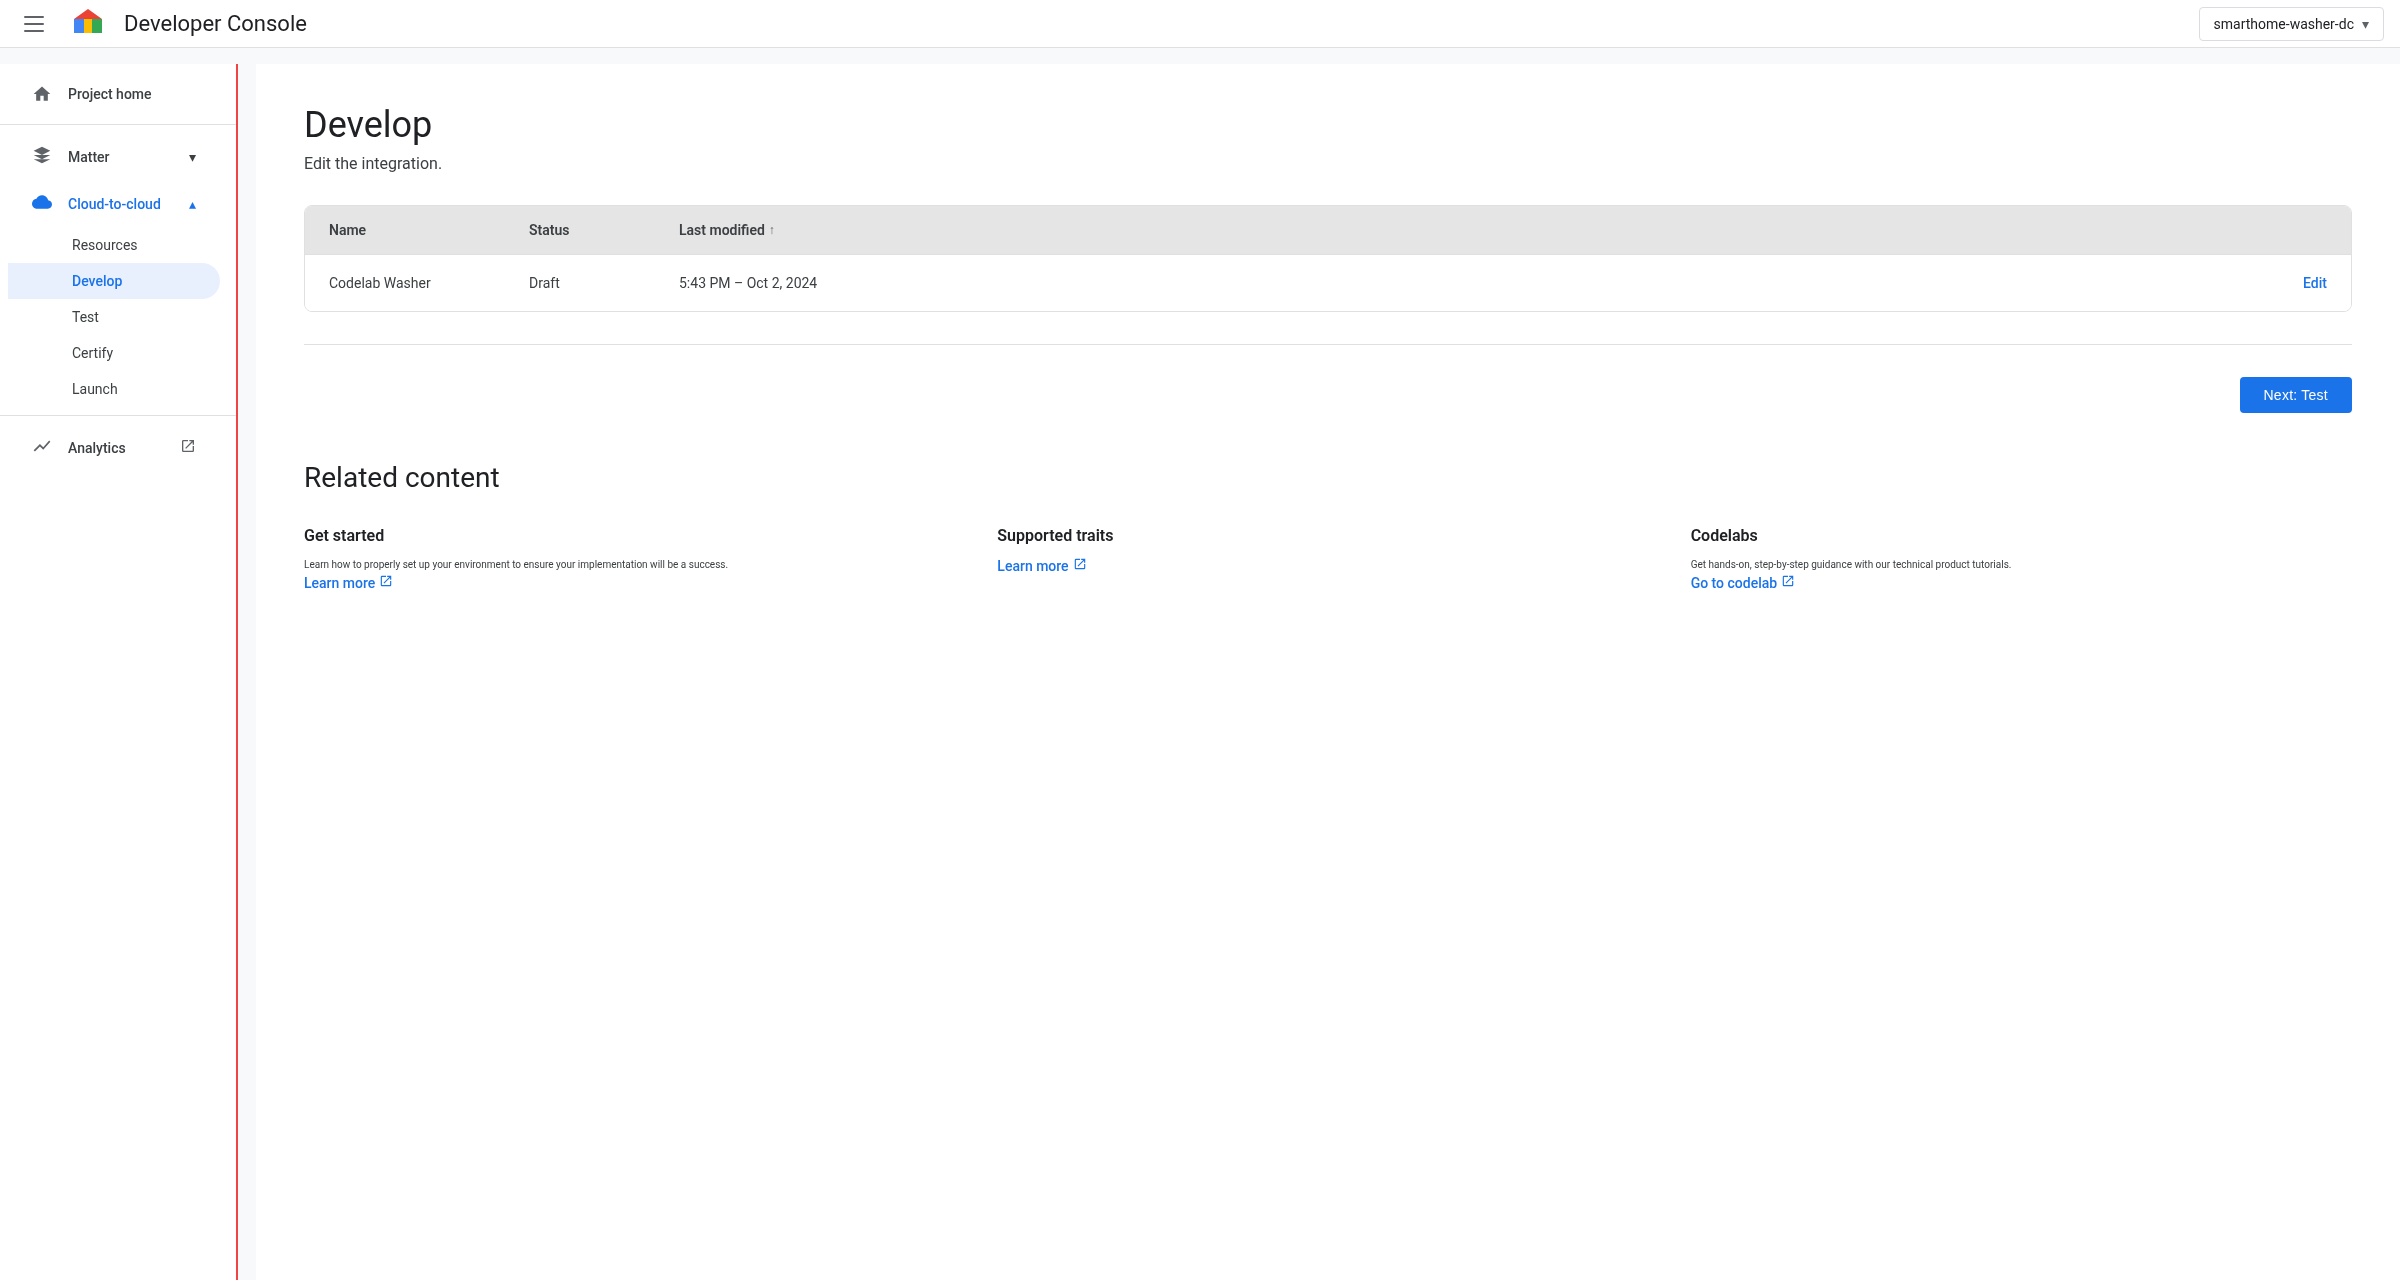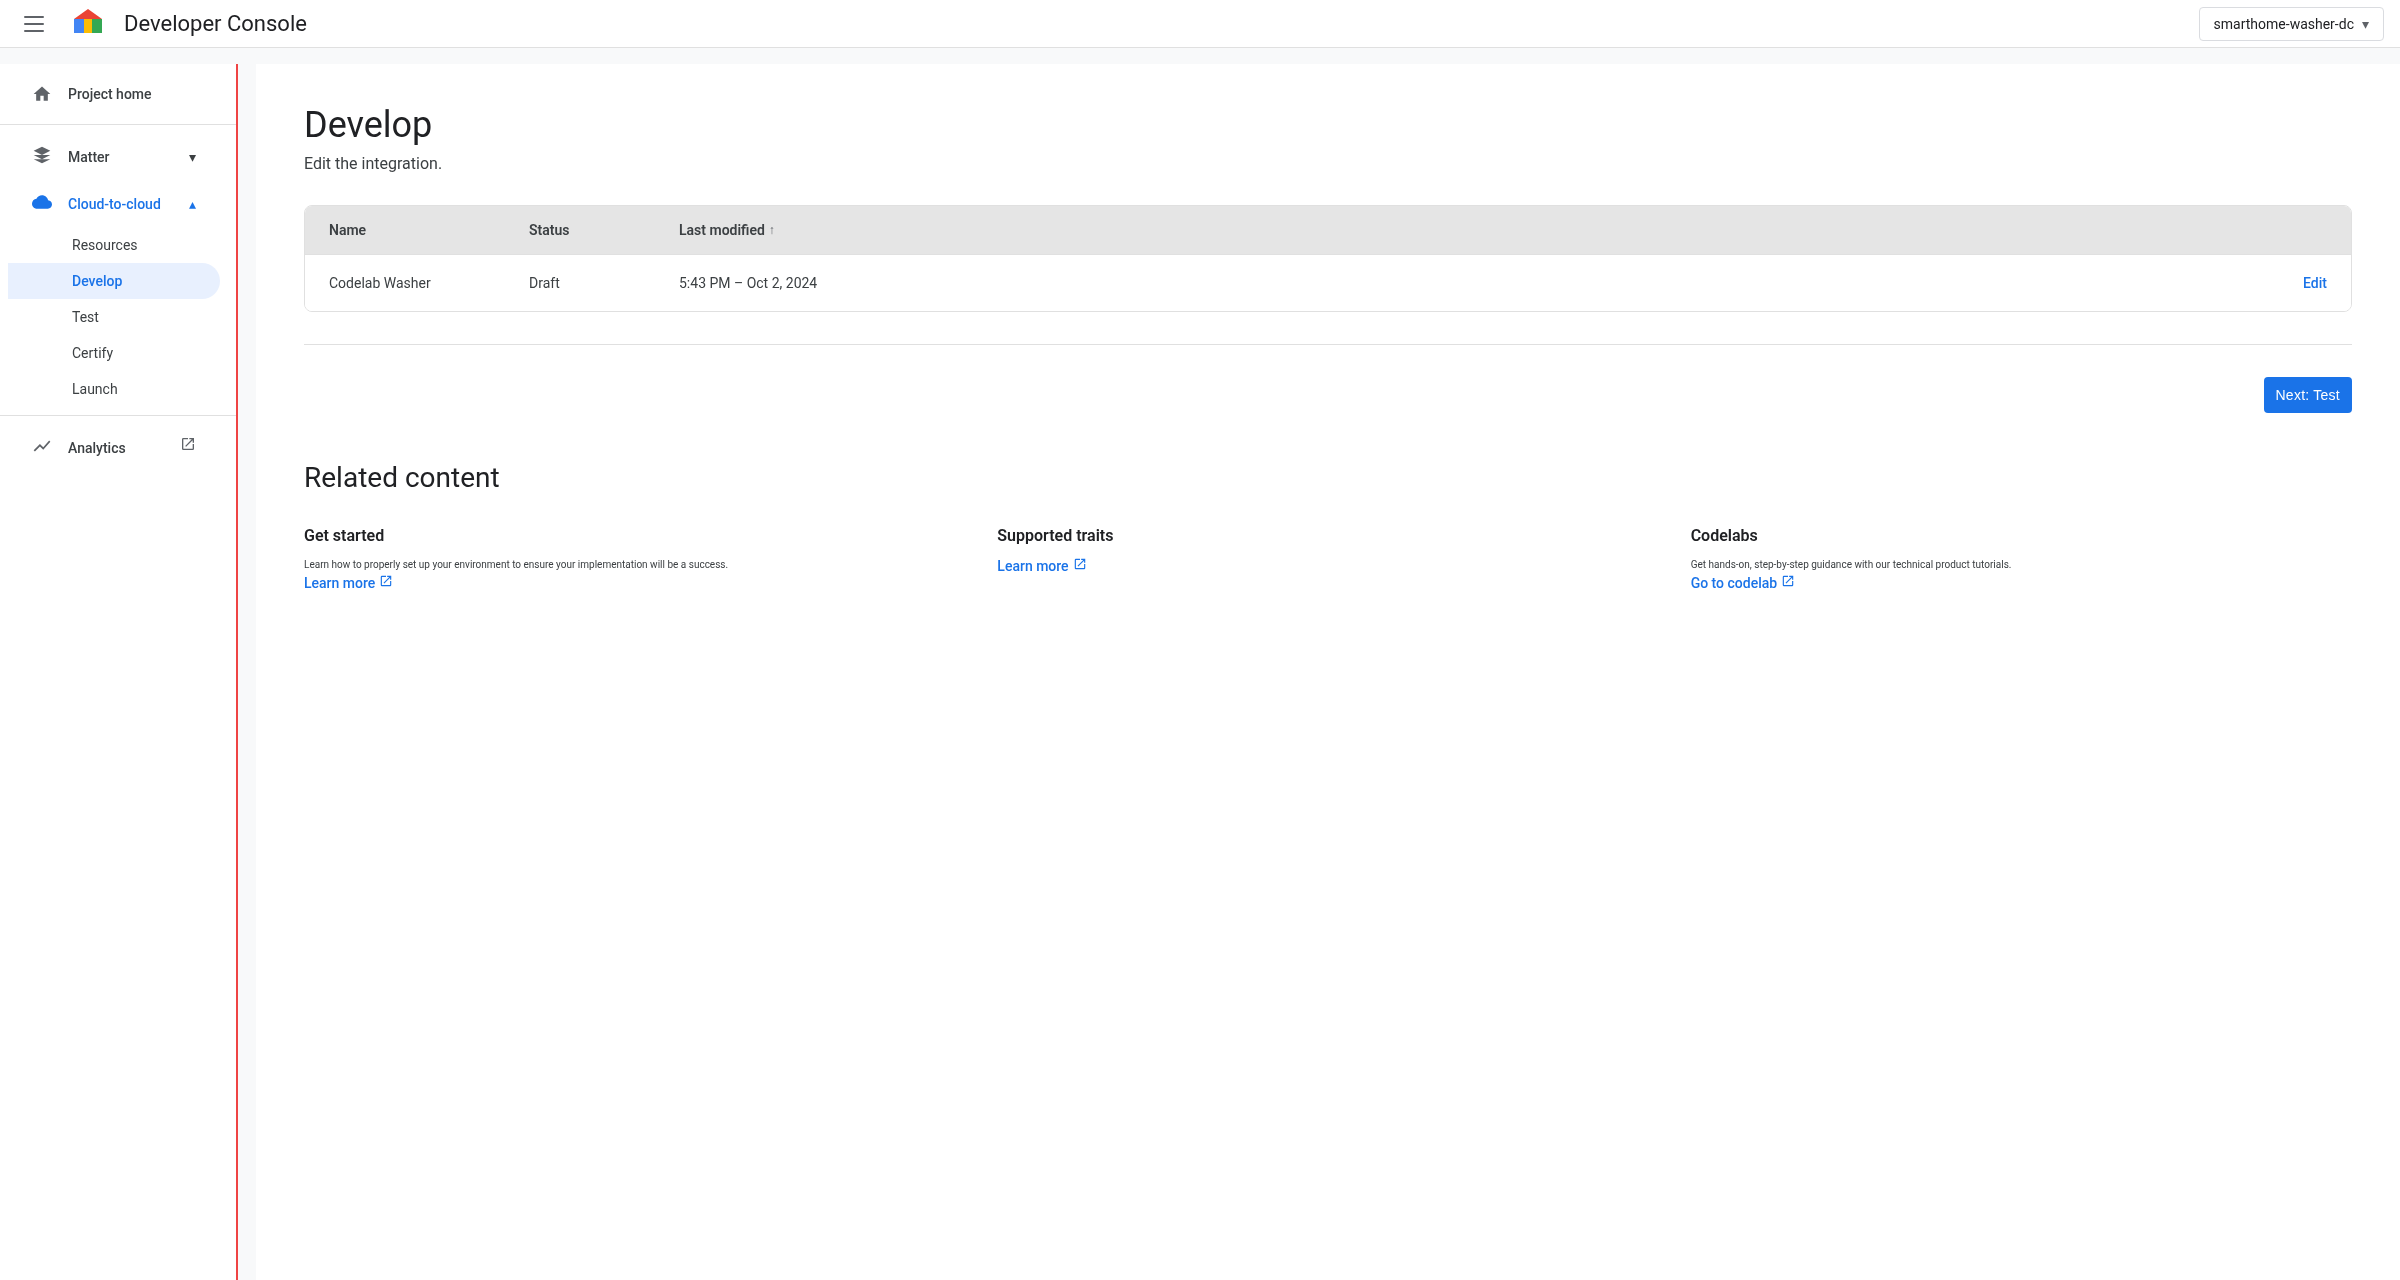--- a/index.html
+++ b/index.html
@@ -147,21 +147,21 @@
       border-radius: 0 24px 24px 0;
       margin-right: 8px;
     }
     .sidebar-child.active-child {
       background: #e8f0fe;
       color: #1a73e8;
       font-weight: 500;
     }
     .sidebar-analytics {
       display: flex;
-      align-items: flex-start;
+      align-items: center;
       justify-content: space-between;
       padding: 12px 24px;
       cursor: pointer;
       color: #3c4043;
       font-size: 14px;
       font-weight: 500;
       border-radius: 0 24px 24px 0;
       margin-right: 8px;
     }
     .sidebar-analytics-left {
@@ -242,21 +242,21 @@
     .next-btn-container {
       display: flex;
       justify-content: flex-end;
       margin-bottom: 48px;
     }
     .next-btn {
       background: #1a73e8;
       color: #fff;
       border: none;
       border-radius: 4px;
-      padding: 10px 12px;
+      padding: 10px 24px;
       font-size: 14px;
       font-weight: 500;
       cursor: pointer;
       letter-spacing: 0.25px;
     }
 
     
     .related-content-title {
       font-size: 28px;
       font-weight: 400;

